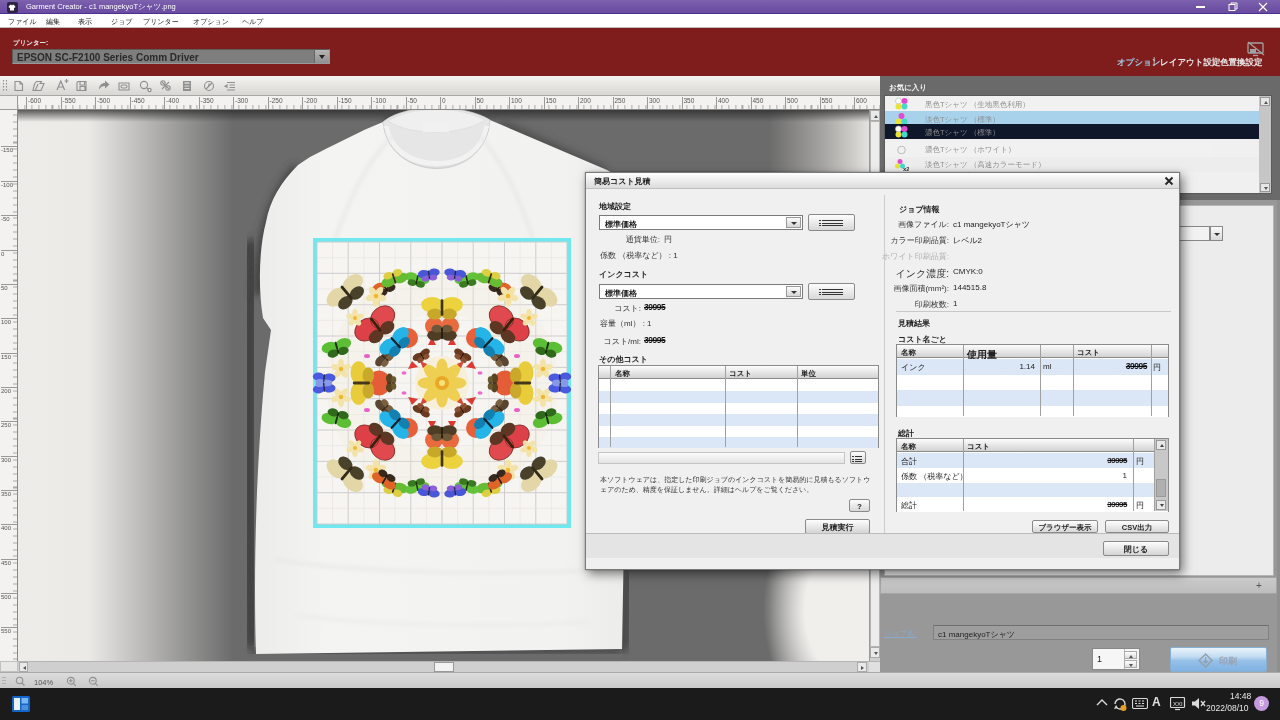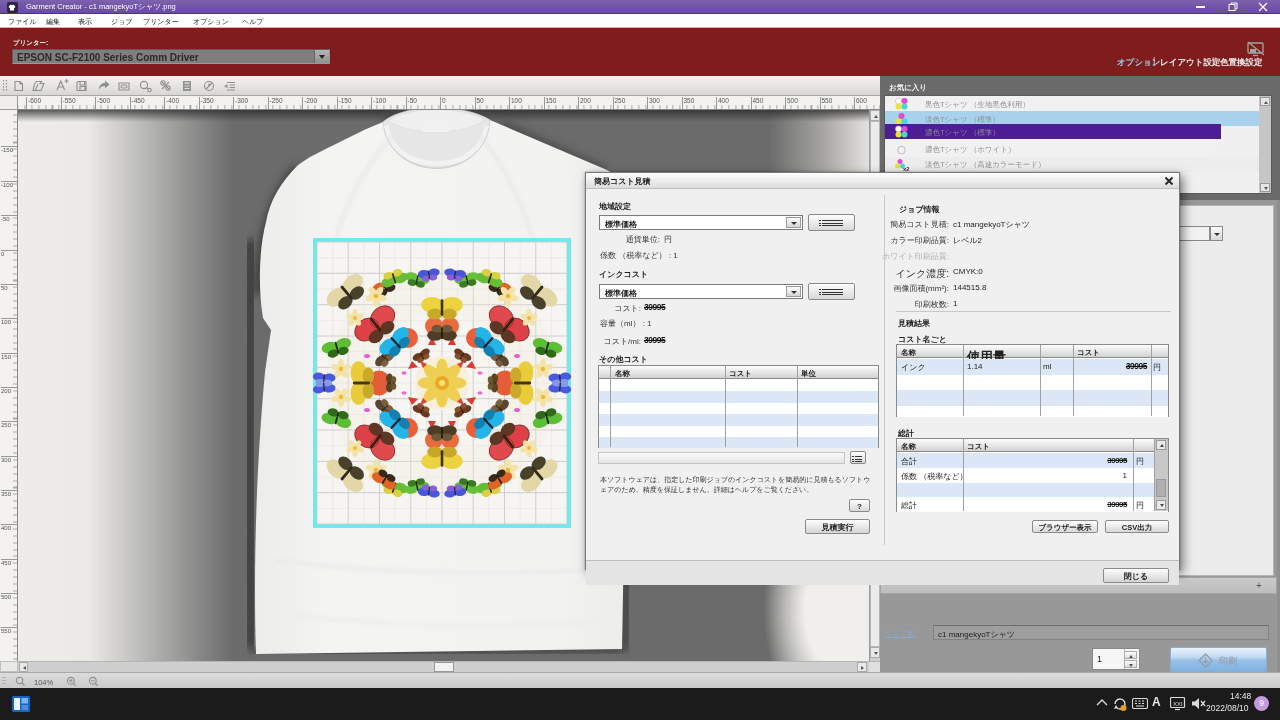--- a/index.html
+++ b/index.html
@@ -463,21 +463,21 @@
       </div>
 <div class="abs" style="left:0;top:0px;width:374px;height:15.2px;background:#f1f1f1">
 <svg class="abs" style="left:9px;top:1px" width="15" height="14">
           <circle cx="4.5" cy="4" r="3" fill="#fff" stroke="#bbb" stroke-width="0.7"></circle>
           <circle cx="10.5" cy="4" r="3" fill="#e24ad2"></circle>
           <circle cx="4.5" cy="9.5" r="3" fill="#e8e23a"></circle>
           <circle cx="10.5" cy="9.5" r="3" fill="#46d8cc"></circle>
         </svg>
 <div class="abs" style="left:40px;top:3.5px;font-size:7.5px;color:#8e8e8e">黒色Tシャツ （生地黒色利用）</div>
       </div>
-<div class="abs" style="left:0;top:28px;width:336px;height:15.2px;background:#4c1d95">
+<div class="abs" style="left:0;top:28px;width:374px;height:15.2px;background:#0f172a">
 <svg class="abs" style="left:9px;top:1px" width="15" height="14">
           <circle cx="4.5" cy="4" r="3" fill="#fff" stroke="#bbb" stroke-width="0.7"></circle>
           <circle cx="10.5" cy="4" r="3" fill="#e24ad2"></circle>
           <circle cx="4.5" cy="9.5" r="3" fill="#e8e23a"></circle>
           <circle cx="10.5" cy="9.5" r="3" fill="#46d8cc"></circle>
         </svg>
 <div class="abs" style="left:40px;top:3.5px;font-size:7.5px;color:#8e8e8e">濃色Tシャツ （標準）</div>
       </div>
 <div class="abs" style="left:0;top:45.599999999999994px;width:327px;height:15.2px;background:#f1f1f1">
 <svg class="abs" style="left:9px;top:1px" width="15" height="14">
@@ -642,46 +642,46 @@
 </div>
 <div class="abs" style="left:12px;top:279px;width:247px;height:12px;background:linear-gradient(#fbfbfb,#e4e4e4);border:1px solid #c4c4c4"></div>
 <div class="abs" style="left:264px;top:278px;width:16px;height:13px;background:linear-gradient(#fdfdfd,#d8d8d8);border:1px solid #8a8a8a;border-radius:2px">
       <div class="abs" style="left:4px;top:4px;width:7px;height:6px;background:repeating-linear-gradient(to bottom,#333 0 1px,transparent 1px 2.6px)"></div>
       <div class="abs" style="left:1px;top:4px;width:1.5px;height:6px;background:repeating-linear-gradient(to bottom,#333 0 1px,transparent 1px 2.6px)"></div>
     </div>
 <div class="abs" style="left:14px;top:302px;width:274px;font-size:7px;color:#333;line-height:9.5px">本ソフトウェアは、指定した印刷ジョブのインクコストを簡易的に見積もるソフトウェアのため、精度を保証しません。詳細はヘルプをご覧ください。</div>
 <div class="abs" style="left:263px;top:326px;width:21px;height:13px;background:linear-gradient(#fdfdfd,#d8d8d8);border:1px solid #8a8a8a;border-radius:2px;text-align:center;font-size:8px;font-weight:bold;color:#222;line-height:13px">?</div>
 <div class="abs" style="left:219px;top:346px;width:65px;height:15px;background:linear-gradient(#fdfdfd,#d4d4d4);border:1px solid #8a8a8a;border-radius:2px;text-align:center;font-size:8px;font-weight:bold;color:#222;line-height:15px">見積実行</div>
 <div class="abs" style="left:313px;top:31px;font-size:8px;font-weight:bold;color:#222">ジョブ情報</div>
-<div class="abs" style="left:290px;top:46px;width:73px;text-align:right;font-size:8px;color:#333">簡易コスト見積:</div>
+<div class="abs" style="left:290px;top:46px;width:73px;text-align:right;font-size:8px;color:#333">画像ファイル:</div>
 <div class="abs" style="left:367px;top:46px;font-size:8px;color:#222">c1 mangekyoTシャツ</div>
 <div class="abs" style="left:290px;top:62px;width:73px;text-align:right;font-size:8px;color:#333">カラー印刷品質:</div>
 <div class="abs" style="left:367px;top:62px;font-size:8px;color:#222">レベル2</div>
 <div class="abs" style="left:290px;top:78px;width:73px;text-align:right;font-size:8px;color:#b0b0b0">ホワイト印刷品質:</div>
 <div class="abs" style="left:290px;top:94px;width:73px;text-align:right;font-size:10px;color:#333">インク濃度:</div>
 <div class="abs" style="left:367px;top:94px;font-size:8px;color:#222">CMYK:0</div>
 <div class="abs" style="left:290px;top:110px;width:73px;text-align:right;font-size:8px;color:#333">画像面積(mm²):</div>
 <div class="abs" style="left:367px;top:110px;font-size:8px;color:#222">144515.8</div>
 <div class="abs" style="left:290px;top:126px;width:73px;text-align:right;font-size:8px;color:#333">印刷枚数:</div>
 <div class="abs" style="left:367px;top:126px;font-size:8px;color:#222">1</div>
 <div class="abs" style="left:310px;top:138px;width:275px;height:1px;background:#c8c8c8"></div>
 <div class="abs" style="left:312px;top:145px;font-size:8px;font-weight:bold;color:#222">見積結果</div>
 <div class="abs" style="left:312px;top:161px;font-size:8px;font-weight:bold;color:#222">コスト名ごと</div>
 <div class="abs" style="left:310px;top:171px;width:273px;height:73px;background:#fff;border:1px solid #8a8a8a">
 <div class="abs" style="left:0;top:0;width:271px;height:13px;background:linear-gradient(#fdfdfd,#d2d2d2);border-bottom:1px solid #8a8a8a">
 <div class="abs" style="left:4px;top:2.5px;font-size:7.5px;font-weight:bold;color:#222">名称</div>
-<div class="abs" style="left:70px;top:2.5px;font-size:13px;font-weight:bold;color:#222">使用量</div>
+<div class="abs" style="left:70px;top:2.5px;font-size:10px;font-weight:bold;color:#222">使用量</div>
 <div class="abs" style="left:180px;top:2.5px;font-size:7.5px;font-weight:bold;color:#222">コスト</div>
       </div>
 <div class="abs" style="left:0;top:14px;width:271px;height:15.5px;background:#dbe7f6"></div>
 <div class="abs" style="left:0;top:29.5px;width:271px;height:15.5px;background:#fff"></div>
 <div class="abs" style="left:0;top:45.0px;width:271px;height:15.5px;background:#dbe7f6"></div>
 <div class="abs" style="left:0;top:60.5px;width:271px;height:11px;background:#fff"></div>
 <div class="abs" style="left:4px;top:17px;font-size:8px;color:#222">インク</div>
-<div class="abs" style="left:70px;top:17px;width:68px;text-align:left;font-size:8px;color:#222">1.14</div>
+<div class="abs" style="left:70px;top:17px;width:68px;text-align:right;font-size:8px;color:#222">1.14</div>
 <div class="abs" style="left:146px;top:17px;font-size:8px;color:#222">ml</div>
 <div class="abs" style="left:180px;top:16px;width:70px;text-align:right;font-size:8.5px;font-weight:bold;color:#111;text-decoration:line-through;letter-spacing:-0.5px">39995</div>
 <div class="abs" style="left:256px;top:17px;font-size:8px;color:#222">円</div>
 <div class="abs" style="left:66px;top:0;width:1px;height:71px;background:#a0a0a0"></div>
 <div class="abs" style="left:143px;top:0;width:1px;height:71px;background:#a0a0a0"></div>
 <div class="abs" style="left:176px;top:0;width:1px;height:71px;background:#a0a0a0"></div>
 <div class="abs" style="left:254px;top:0;width:1px;height:71px;background:#a0a0a0"></div>
 </div>
 <div class="abs" style="left:312px;top:255px;font-size:8px;font-weight:bold;color:#222">総計</div>
 <div class="abs" style="left:310px;top:265px;width:273px;height:74px;background:#fff;border:1px solid #8a8a8a">
@@ -713,15 +713,15 @@
           <div class="abs" style="left:2.5px;top:3px;border-left:2.5px solid transparent;border-right:2.5px solid transparent;border-bottom:3px solid #444"></div>
         </div>
 <div class="abs" style="left:1px;top:40px;width:10px;height:18px;background:#b0b0b0;border:1px solid #999"></div>
 <div class="abs" style="left:1px;bottom:1px;width:10px;height:10px;background:#e9e9e9;border:1px solid #999">
           <div class="abs" style="left:2.5px;top:3px;border-left:2.5px solid transparent;border-right:2.5px solid transparent;border-top:3px solid #444"></div>
         </div>
 </div>
     </div>
 <div class="abs" style="left:446px;top:347px;width:66px;height:13px;background:linear-gradient(#fdfdfd,#d8d8d8);border:1px solid #8a8a8a;border-radius:2px;text-align:center;font-size:7.5px;font-weight:bold;color:#222;line-height:13px">ブラウザー表示</div>
 <div class="abs" style="left:519px;top:347px;width:64px;height:13px;background:linear-gradient(#fdfdfd,#d8d8d8);border:1px solid #8a8a8a;border-radius:2px;text-align:center;font-size:7.5px;font-weight:bold;color:#222;line-height:13px">CSV出力</div>
-<div class="abs" style="left:0;top:387px;width:593px;height:25px;background:#e4e4e4;border-top:1px solid #bbb">
+<div class="abs" style="left:0;top:360px;width:593px;height:25px;background:#e4e4e4;border-top:1px solid #bbb">
 <div class="abs" style="left:517px;top:7px;width:66px;height:15px;background:linear-gradient(#fdfdfd,#d4d4d4);border:1px solid #8a8a8a;border-radius:2px;text-align:center;font-size:8px;font-weight:bold;color:#222;line-height:15px">閉じる</div>
 </div>
 </div>
 </body></html>

